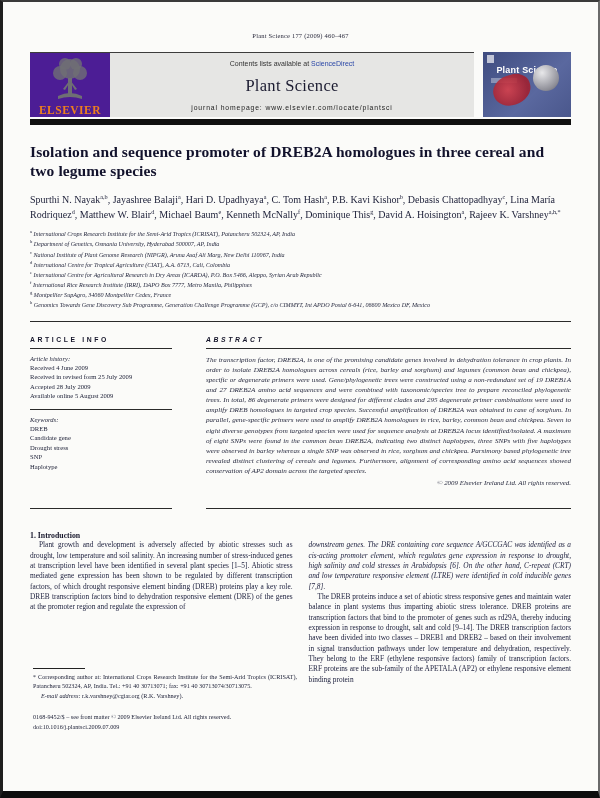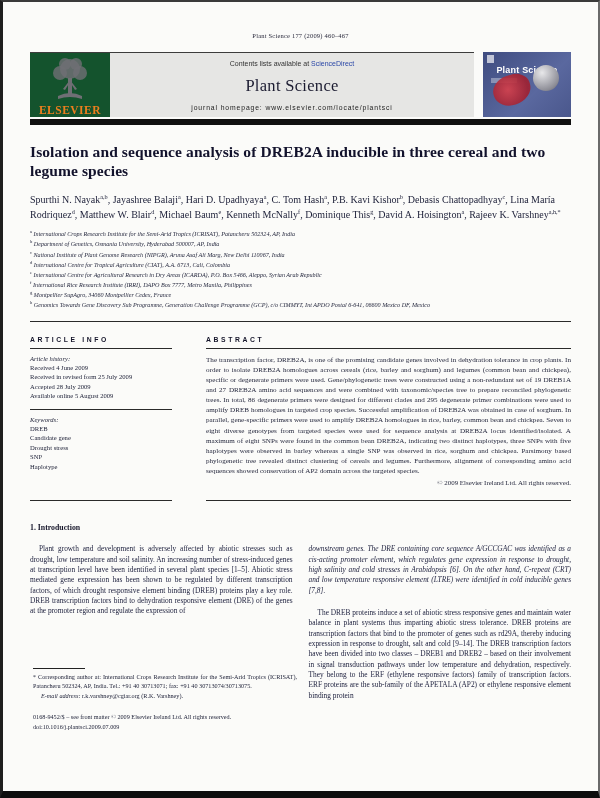--- a/index.html
+++ b/index.html
@@ -10,21 +10,21 @@
     border-left:3px solid #1e1e1e; border-top:2px solid #3a3a3a;
     border-right:2px solid #6a6a6a; border-bottom:7px solid #0d0d0d;
     font-family:"Liberation Serif", serif;
   }
   .inner { padding:0 27px; }
 
   .journal-ref { margin-top:30px; text-align:center; font-size:6.5px; color:#2a2a3c; letter-spacing:.2px; }
 
   .masthead { display:flex; margin-top:13px; align-items:stretch; }
   .masthead-left { flex:1; display:flex; border-top:1.5px solid #3c3c3c; background:#fff; }
-  .logo-box { width:80px; background:#14532d; display:flex; flex-direction:column; align-items:center; justify-content:flex-end; padding:3px 0 1px; }
+  .logo-box { width:80px; background:#4c1d95; display:flex; flex-direction:column; align-items:center; justify-content:flex-end; padding:3px 0 1px; }
   .logo-tree { width:44px; height:48px; }
   .logo-word { font-size:11.5px; font-weight:bold; color:#ee7f1d; letter-spacing:.5px; font-family:"Liberation Serif", serif; }
   .gray-box { flex:1; background:#e6e6e4; text-align:center; padding:7px 4px 6px; display:flex; flex-direction:column; justify-content:space-between; }
   .contents-line { font-family:"Liberation Sans", sans-serif; font-size:7px; color:#333; }
   .sd-link { color:#2946a6; text-decoration:none; }
   .journal-title { font-size:16.5px; color:#1b1b30; letter-spacing:.3px; }
   .homepage-line { font-family:"Liberation Sans", sans-serif; font-size:6.8px; color:#222; letter-spacing:.13em; text-decoration:none; }
   .cover { width:88px; margin-left:9px; position:relative; background:linear-gradient(135deg,#3f4c80,#5a689f 60%,#4a578c); overflow:hidden; }
   .cover-mark { position:absolute; top:3px; left:4px; width:7px; height:8px; background:#d8dae6; opacity:.85; }
   .cover-title { position:absolute; top:13px; left:0; right:0; text-align:center; color:#fff; font-family:"Liberation Sans", sans-serif; font-weight:bold; font-size:9px; letter-spacing:.2px; }
@@ -36,33 +36,33 @@
   .art-title { margin-top:17px; font-size:15.5px; line-height:1.26; font-weight:600; color:#12122c; letter-spacing:.1px; }
   .authors { margin-top:11px; font-size:10px; line-height:1.5; color:#1c1f38; }
   .authors sup { font-size:.62em; }
   .affils { margin-top:7px; font-size:6.1px; font-style:italic; line-height:1.5; color:#25283e; }
   .affils sup { font-size:.75em; font-style:normal; }
 
   .full-rule { margin-top:10px; border-top:1.3px solid #2a2a2a; }
 
   .info-abstract { display:flex; margin-top:7px; align-items:stretch; }
   .col-info { width:142px; margin-right:34px; border-bottom:1.2px solid #2a2a2a; }
-  .col-abstract { flex:1; border-bottom:1.2px solid #2a2a2a; padding-bottom:14px; }
+  .col-abstract { flex:1; border-bottom:1.2px solid #2a2a2a; padding-bottom:22px;font-style:italic; }
   .sec-head { font-family:"Liberation Sans", sans-serif; font-size:6.8px; font-weight:bold; letter-spacing:2.6px; color:#15152a; padding:7px 0 5px; border-bottom:1px solid #2a2a2a; margin-bottom:6px; }
   .info-label { font-size:6.6px; font-style:italic; color:#23263c; margin-bottom:1px; }
   .info-lines div { font-size:6.6px; line-height:1.45; color:#23263c; }
   .info-sep { border-top:1px solid #2a2a2a; margin:8px 0 6px; }
   .abstract-text { font-size:7.1px; line-height:1.43; text-align:justify; color:#1f2238; }
   .abstract-copy { font-size:6.9px; text-align:right; margin-top:3px; color:#1f2238; }
 
   .intro { margin-top:22px; }
   .intro-head { font-size:7.8px; font-weight:bold; color:#15152a; }
   .intro-cols { display:flex; gap:16px; }
   .intro-col { flex:1; font-size:7.35px; line-height:1.41; text-align:justify; color:#202340; }
-  .intro-col div { text-indent:9px;margin-top:12px; }
+  .intro-col div { text-indent:9px; }
   .intro-col.right div:first-child { text-indent:0;font-style:italic; }
 
   .footnote { position:absolute; left:30px; top:666px; width:264px; font-size:6.2px; line-height:1.42; color:#23263c; }
   .fn-rule { width:52px; border-top:1px solid #222; margin-bottom:4px; }
   .fn-star { text-align:justify; }
   .fn-email { margin-top:1px; text-indent:8px; }
   .fn-email .lbl { font-style:italic; }
   .fn-email a { color:#23263c; text-decoration:none; }
   .fn-issn { margin-top:13px; }
   .fn-doi { margin-top:1px; }
@@ -101,21 +101,21 @@
       <div class="cover">
         <div class="cover-mark"></div>
         <div class="cover-title">Plant Science</div>
         <div class="cover-sub"></div>
         <div class="cover-red"></div>
         <div class="cover-sphere"></div>
       </div>
     </div>
     <div class="thick-bar"></div>
 
-    <h1 class="art-title">Isolation and sequence analysis of DREB2A inducible in three cereal and two legume species</h1>
+    <h1 class="art-title">Isolation and sequence promoter of DREB2A homologues in three cereal and two legume species</h1>
 
     <div class="authors"><span>Spurthi N. Nayak<sup>a,b</sup>, </span><span>Jayashree Balaji<sup>a</sup>, </span><span>Hari D. Upadhyaya<sup>a</sup>, </span><span>C. Tom Hash<sup>a</sup>, </span><span>P.B. Kavi Kishor<sup>b</sup>, </span><span>Debasis Chattopadhyay<sup>c</sup>, </span><span>Lina María Rodriquez<sup>d</sup>, </span><span>Matthew W. Blair<sup>d</sup>, </span><span>Michael Baum<sup>e</sup>, </span><span>Kenneth McNally<sup>f</sup>, </span><span>Dominique This<sup>g</sup>, </span><span>David A. Hoisington<sup>a</sup>, </span><span>Rajeev K. Varshney<sup>a,h,*</sup></span></div>
 
     <div class="affils">
         <div><sup>a</sup> International Crops Research Institute for the Semi-Arid Tropics (ICRISAT), Patancheru 502324, AP, India</div>
         <div><sup>b</sup> Department of Genetics, Osmania University, Hyderabad 500007, AP, India</div>
         <div><sup>c</sup> National Institute of Plant Genome Research (NIPGR), Aruna Asaf Ali Marg, New Delhi 110067, India</div>
         <div><sup>d</sup> International Centre for Tropical Agriculture (CIAT), A.A. 6713, Cali, Colombia</div>
         <div><sup>e</sup> International Centre for Agricultural Research in Dry Areas (ICARDA), P.O. Box 5466, Aleppo, Syrian Arab Republic</div>
         <div><sup>f</sup> International Rice Research Institute (IRRI), DAPO Box 7777, Metro Manila, Philippines</div>

